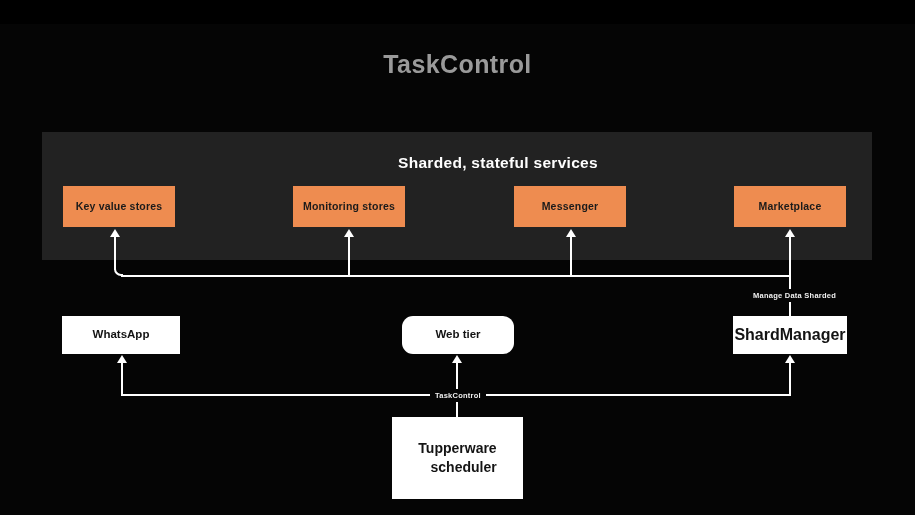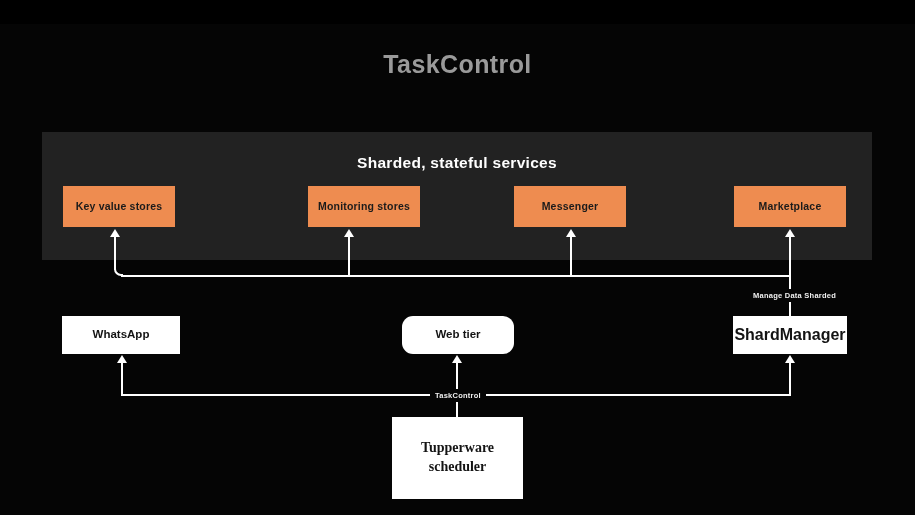--- a/index.html
+++ b/index.html
@@ -47,20 +47,21 @@
   #panel-heading {
     position: absolute;
     left: 0;
     top: 22px;
     width: 830px;
     text-align: center;
     color: #ffffff;
     font-size: 15.5px;
     font-weight: 700;
     letter-spacing: 0.3px;
+    padding-left: 41px;
   }
 
   
   .box {
     position: absolute;
     box-sizing: border-box;
     display: flex;
     align-items: center;
     justify-content: center;
     text-align: center;
@@ -71,31 +72,32 @@
     color: #1b1b1b;
     font-size: 10.5px;
     font-weight: 700;
     letter-spacing: 0.2px;
     height: 41px;
   }
   .box.white {
     background: #ffffff;
     color: #141414;
     font-weight: 700;
+    text-align: right;
   }
 
   #box-kv        { left: 63px;  top: 162px; width: 112px; }
-  #box-monitor   { left: 308px; top: 162px; width: 112px; }
+  #box-monitor   { left: 293px; top: 162px; width: 112px; }
   #box-messenger { left: 514px; top: 162px; width: 112px; }
   #box-market    { left: 734px; top: 162px; width: 112px; }
 
   #box-whatsapp     { left: 62px;  top: 292px; width: 118px; height: 38px; font-size: 11.5px; }
   #box-webtier      { left: 402px; top: 292px; width: 112px; height: 38px; font-size: 11.5px; border-radius: 11px; }
   #box-shardmanager { left: 733px; top: 292px; width: 114px; height: 38px; font-size: 16px; }
-  #box-tupperware   { left: 392px; top: 393px; width: 131px; height: 82px; font-size: 14px; font-family: Liberation Serif, serif; }
+  #box-tupperware   { left: 392px; top: 393px; width: 131px; height: 82px; font-size: 14px; }
 
   
   .vline {
     position: absolute;
     width: 2px;
     background: #ffffff;
   }
   .hline {
     position: absolute;
     height: 2px;

